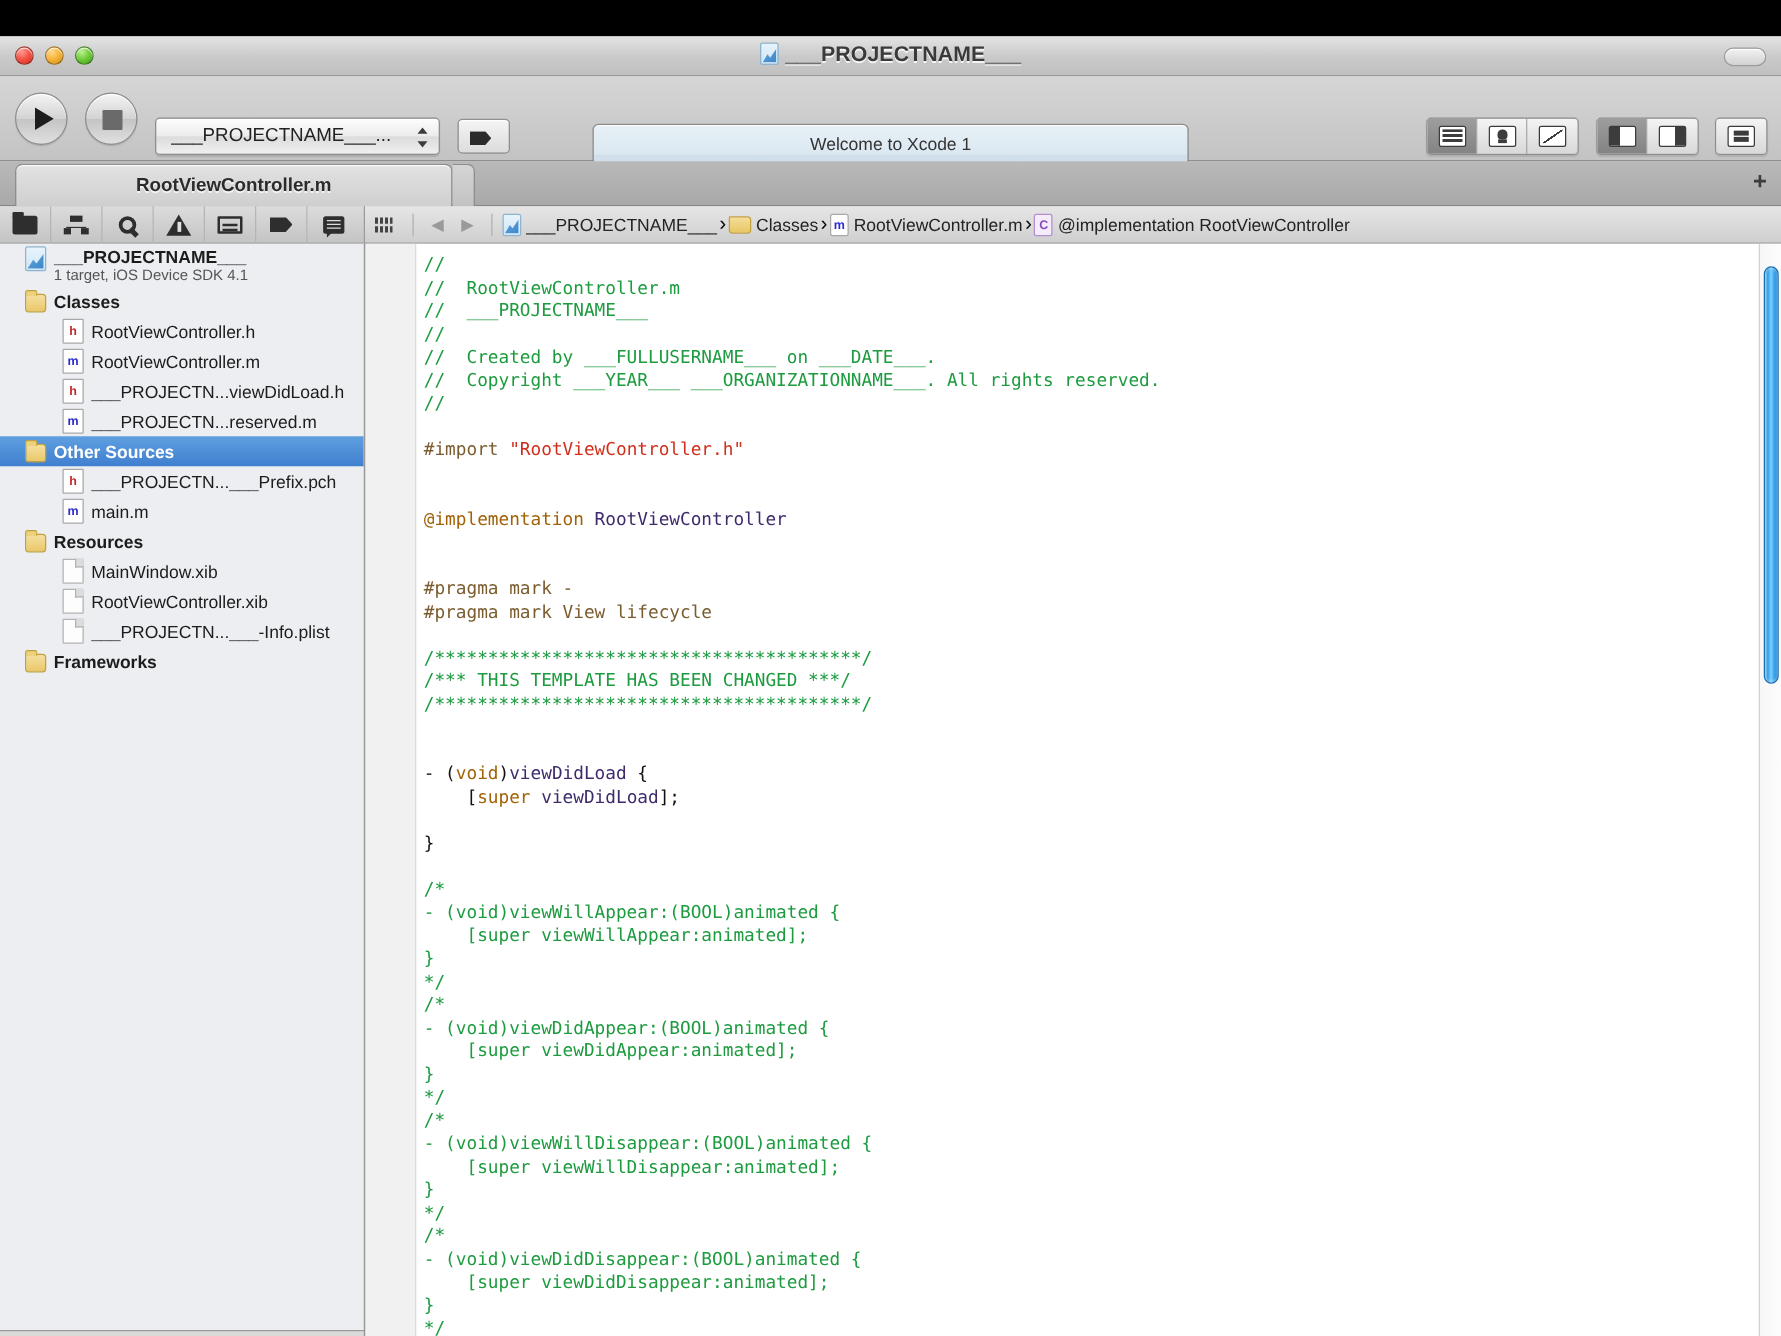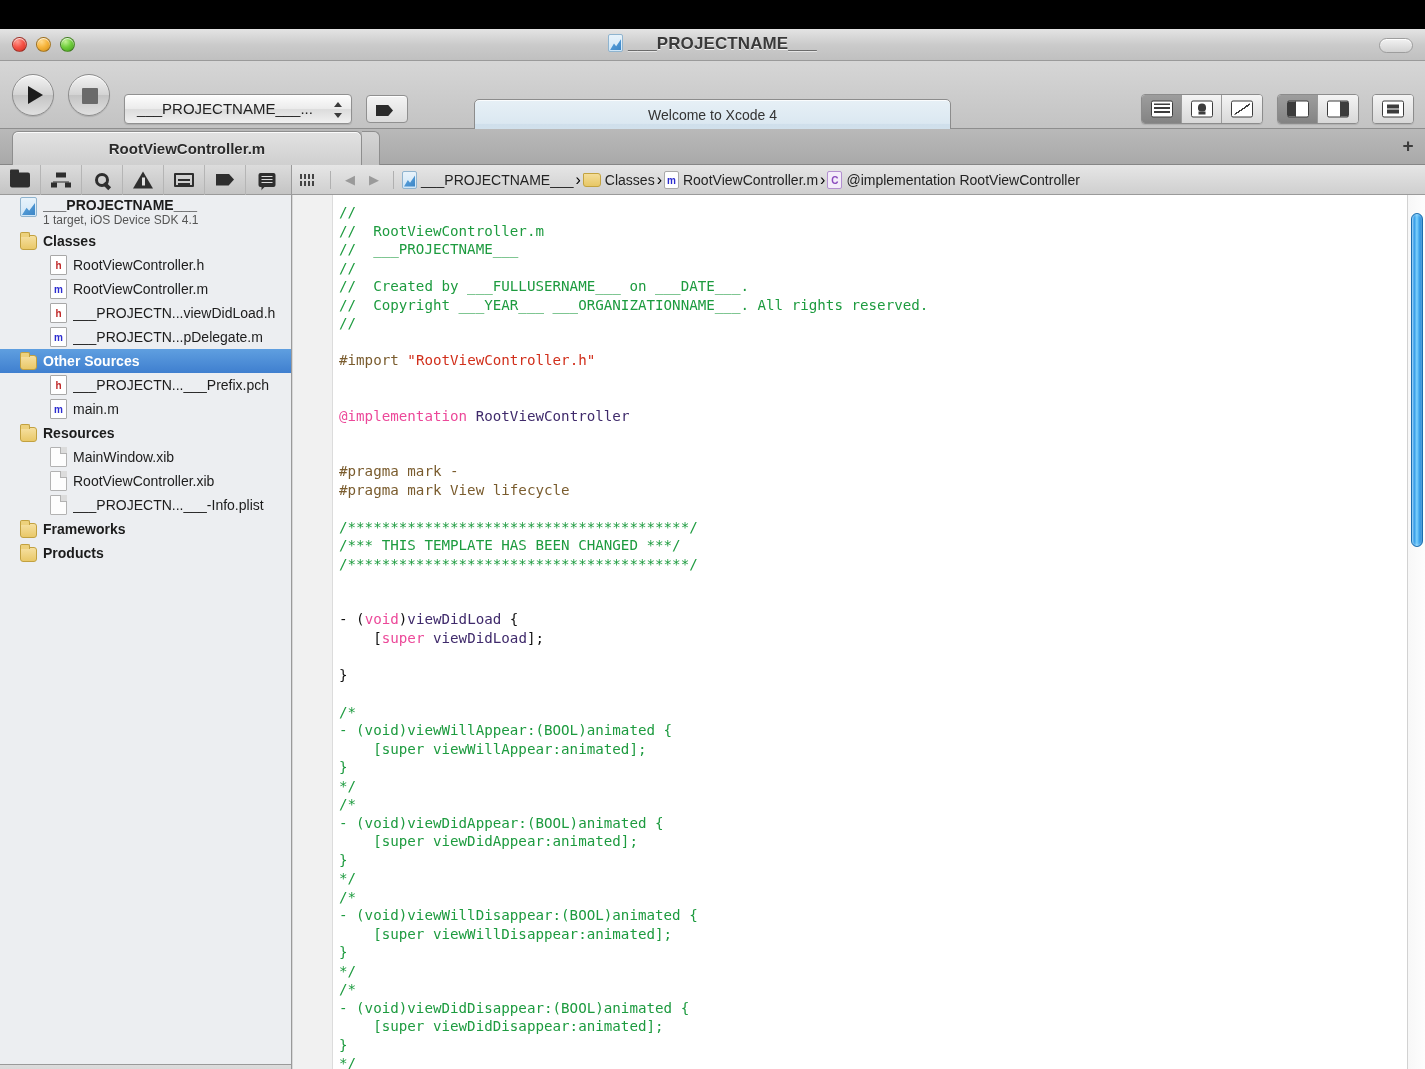--- a/index.html
+++ b/index.html
@@ -392,21 +392,21 @@
   #code{
     position:absolute; left:40px; top:0; right:18px; bottom:0;
     padding:8px 0 0 6px;
     font-family:"DejaVu Sans Mono","Liberation Mono",monospace;
     font-size:14.2px; line-height:18.5px; white-space:pre; color:#111;
     overflow:hidden;
   }
   .c-com{ color:#1d9b3f; }
   .c-pre{ color:#7a5c2e; }
   .c-str{ color:#d12f1b; }
-  .c-key{ color:#ec4899; }
+  .c-key{ color:#a16207; }
   .c-plain{ color:#111; }
   .c-idn{ color:#3f2a6b; }
 
   #vscroll{
     position:absolute; right:0; top:0; width:18px; bottom:0;
     background:linear-gradient(to right,#f7f7f7,#fdfdfd);
     border-left:1px solid #d2d2d2;
   }
   #vthumb{
     position:absolute; left:3px; width:12px; top:10px; height:332px; border-radius:6px;
@@ -439,21 +439,21 @@
     <div id="scheme-popup">
       <span class="label">___PROJECTNAME___...</span>
       <span class="arrows"></span>
     </div>
 
     <div id="breakpoint-btn">
         <span class="glyph"></span>
       </div>
 
     <div id="activity-view">
-      <span class="txt">Welcome to Xcode 4</span>
+      <span class="txt">Welcome to Xcode 1</span>
     </div>
 
     <div class="seg-group" id="editor-modes">
       <div class="seg-btn on">
           <span class="mini lines"></span>
         </div>
       <div class="seg-btn">
           <span class="mini bulb"></span>
         </div>
       <div class="seg-btn">
@@ -570,21 +570,21 @@
         <span class="disc ind2"></span>
         <span class="fi src h">h</span>
         <span class="namecol">
           <span class="rlabel">___PROJECTN...viewDidLoad.h</span>
         </span>
       </div>
       <div class="row">
         <span class="disc ind2"></span>
         <span class="fi src m">m</span>
         <span class="namecol">
-          <span class="rlabel">___PROJECTN...pDelegate.m</span>
+          <span class="rlabel">___PROJECTN...reserved.m</span>
         </span>
       </div>
       <div class="row sel">
         <span class="disc ind0"></span>
         <span class="fi folder"></span>
         <span class="namecol">
           <span class="rlabel bold">Other Sources</span>
         </span>
       </div>
       <div class="row">
@@ -627,27 +627,20 @@
         <span class="fi blank"></span>
         <span class="namecol">
           <span class="rlabel">___PROJECTN...___-Info.plist</span>
         </span>
       </div>
       <div class="row">
         <span class="disc ind0"></span>
         <span class="fi folder"></span>
         <span class="namecol">
           <span class="rlabel bold">Frameworks</span>
-        </span>
-      </div>
-      <div class="row">
-        <span class="disc ind0"></span>
-        <span class="fi folder"></span>
-        <span class="namecol">
-          <span class="rlabel bold">Products</span>
         </span>
       </div>
     </div>
 
   <div id="sidebar-footer">
     <span id="add-btn">+</span>
     <span class="fsep"></span>
     <div id="filter-field">
       <span class="fico clock"></span>
       <span class="fico xbox">✕</span>

